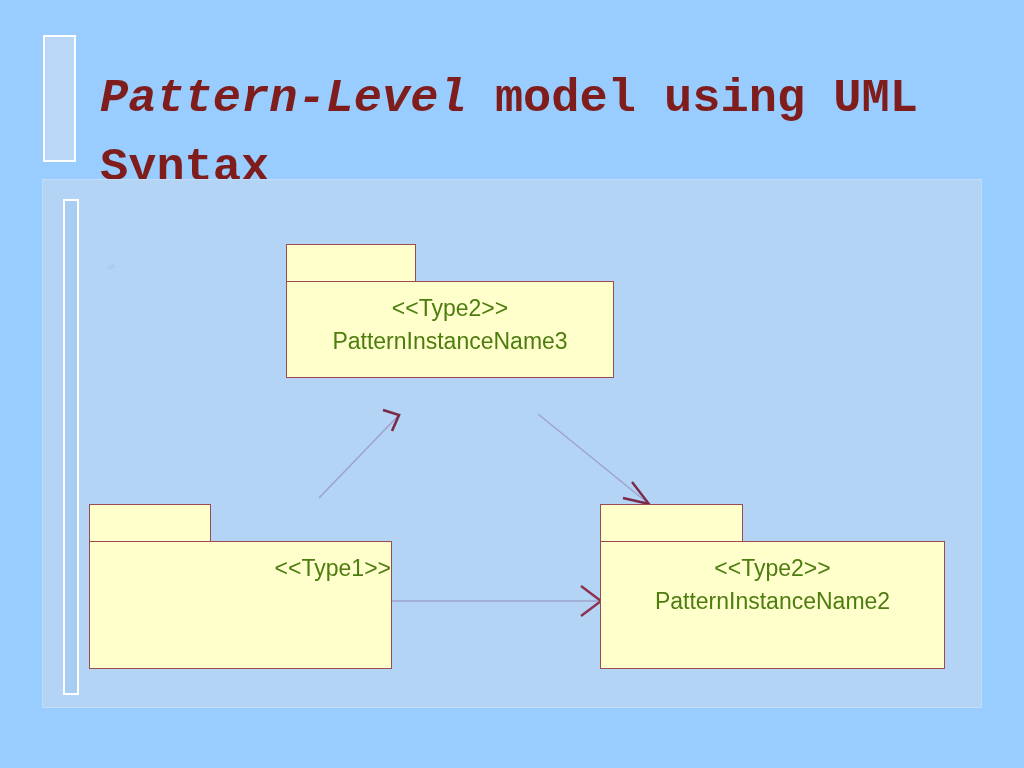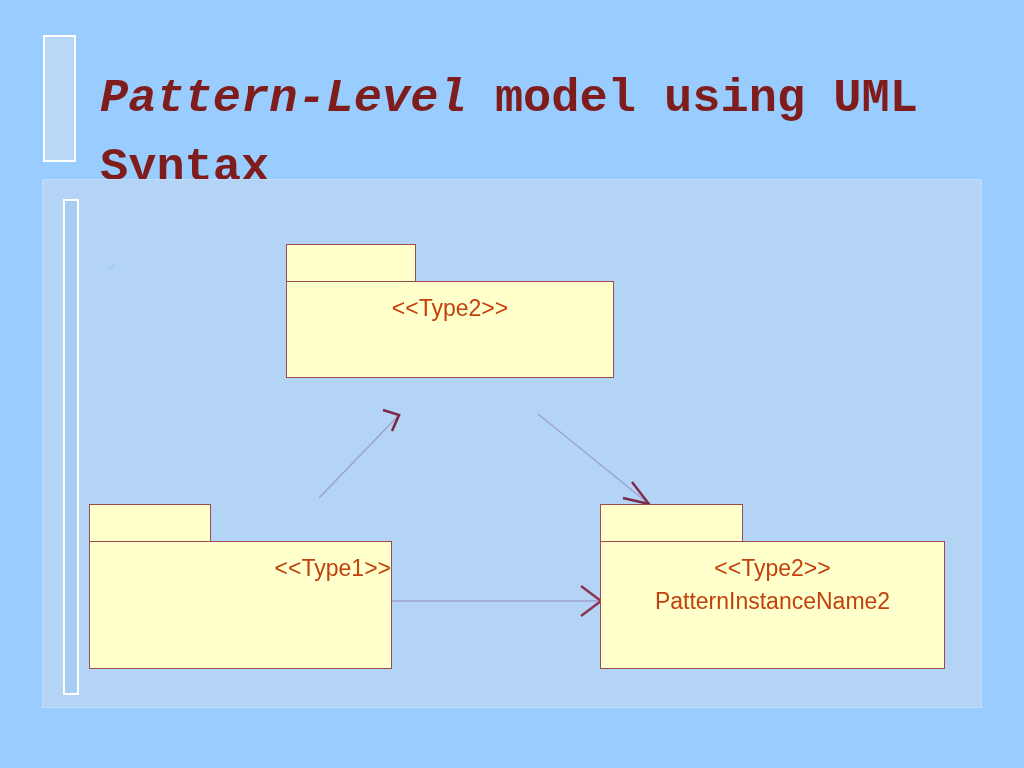--- a/index.html
+++ b/index.html
@@ -116,21 +116,21 @@
     display: flex;
     flex-direction: column;
     align-items: center;
     padding-top: 10px;
   }
   .pkg-stereotype,
   .pkg-name {
     font-family: "Liberation Sans", sans-serif;
     font-size: 23px;
     line-height: 1.42;
-    color: #c2410c;
+    color: #4d7c0f;
     white-space: nowrap;
     text-align: center;
   }
 
   
   #pkg-type2-name3 { left: 243px; top: 64px; }
   #pkg-type2-name3 .pkg-tab  { width: 130px; height: 38px; }
   #pkg-type2-name3 .pkg-body { top: 37px; width: 328px; height: 97px; }
 
   #pkg-type1-name1 { left: 46px; top: 324px; }
@@ -172,20 +172,21 @@
         <g>
           <line x1="349" y1="421" x2="557" y2="421" stroke="#9fa3cd" stroke-width="1.6"></line>
           <path d="M 538 406 L 558 421 L 538 436" fill="none" stroke="#8e3050" stroke-width="2.4"></path>
         </g>
       </svg>
 
       <div class="uml-package" id="pkg-type2-name3">
         <div class="pkg-tab"></div>
         <div class="pkg-body">
           <div class="pkg-stereotype">&lt;&lt;Type2&gt;&gt;</div>
+          <div class="pkg-name">PatternInstanceName3</div>
         </div>
       </div>
 
       <div class="uml-package" id="pkg-type1-name1">
         <div class="pkg-tab"></div>
         <div class="pkg-body">
           <div class="pkg-stereotype">&lt;&lt;Type1&gt;&gt;</div>
         </div>
       </div>
 

